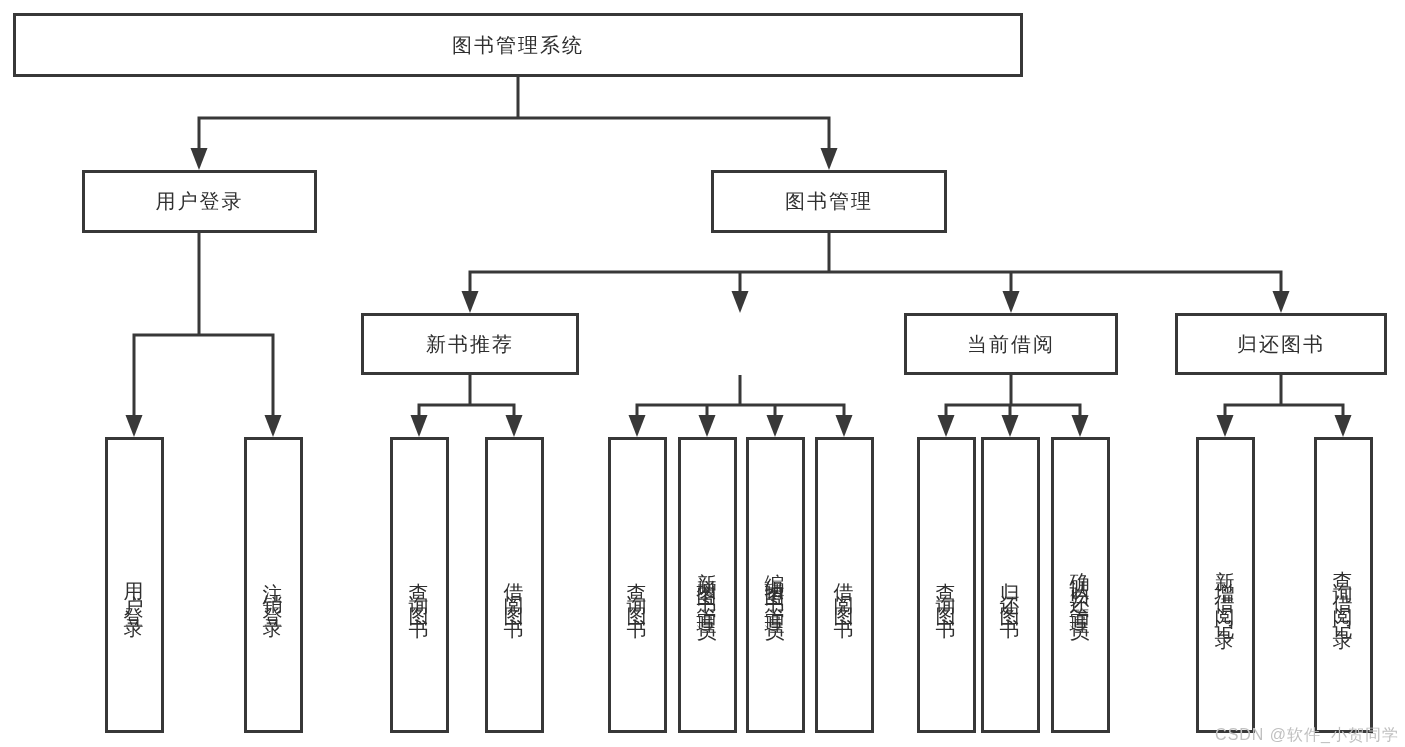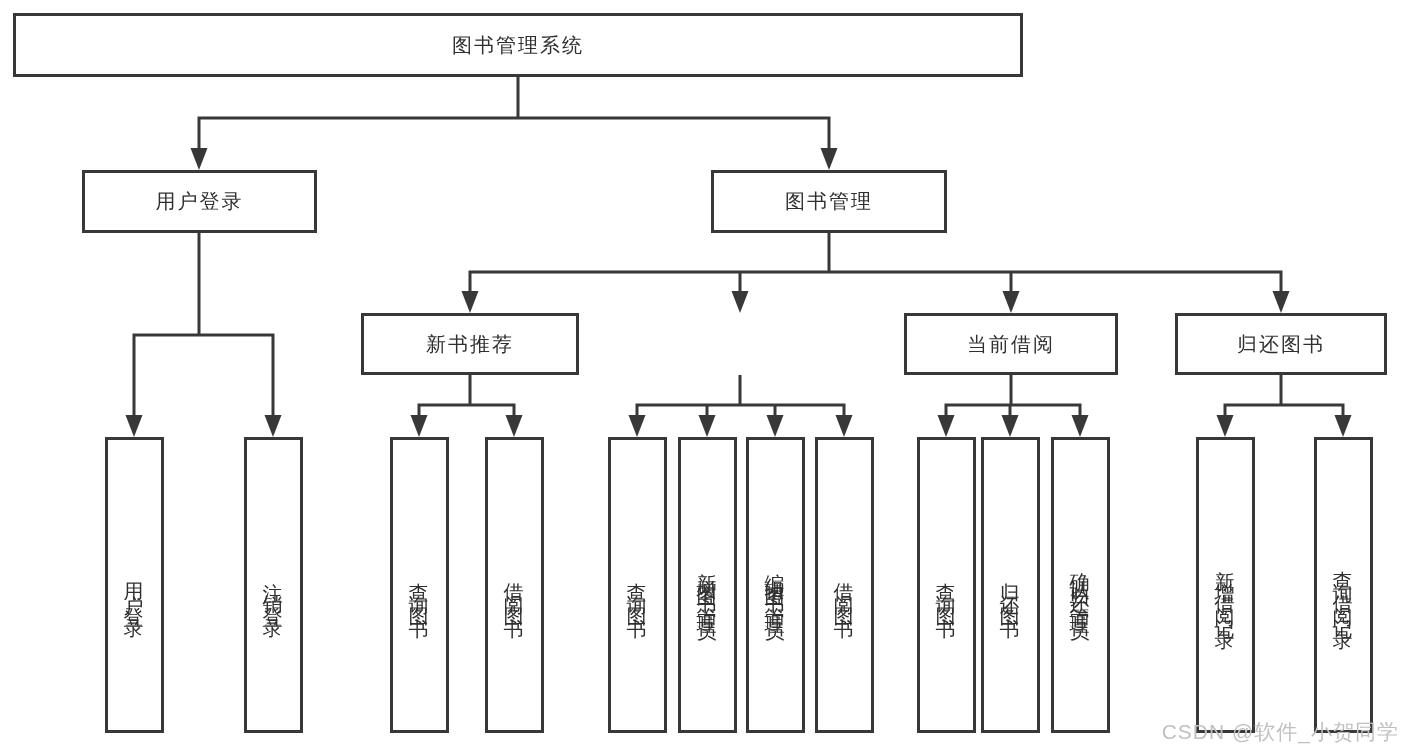--- a/index.html
+++ b/index.html
@@ -45,21 +45,21 @@
   .vlabel.long {
     letter-spacing: 7px;
     margin-bottom: -7px;
   }
   .watermark {
     position: absolute;
     right: 6px;
     bottom: 1px;
     z-index: 6;
     color: #c0c0c0;
-    font-size: 21px;
+    font-size: 16px;
     letter-spacing: 1px;
     white-space: nowrap;
   }
 </style>
 </head>
 <body>
 
 <div class="canvas">
 
   <svg class="connectors" width="1405" height="747" viewBox="0 0 1405 747" fill="none" stroke="#383838" stroke-width="3">

